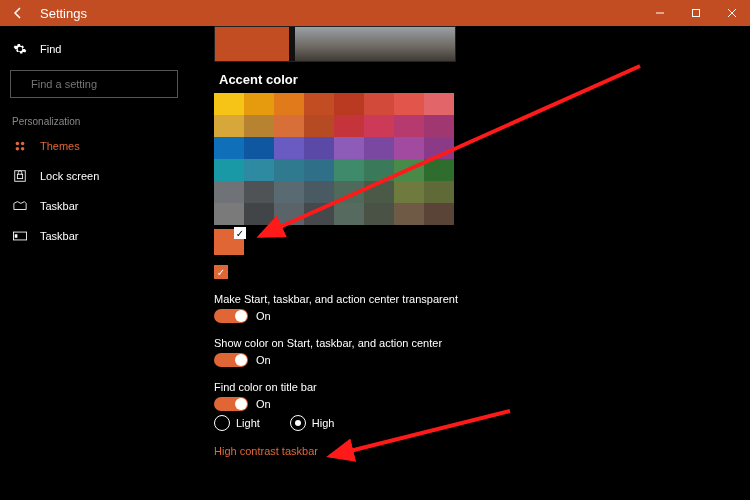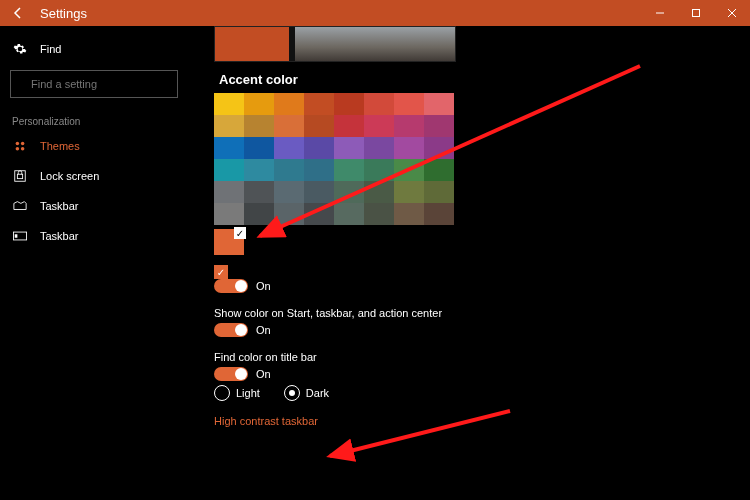--- a/index.html
+++ b/index.html
@@ -24,21 +24,21 @@
   .swatches{display:grid;grid-template-columns:repeat(8,30px);grid-auto-rows:22px;gap:0;width:240px}
   .sw{width:30px;height:22px}
   .current-sw{margin-top:4px;width:30px;height:26px;background:#e06636;position:relative}
   .current-sw .chk{position:absolute;right:-2px;top:-2px;width:12px;height:12px;background:#fff;color:#000;font-size:10px;display:flex;align-items:center;justify-content:center}
   .cb-row{display:flex;align-items:center;gap:8px;margin-top:10px}
   .cb{width:14px;height:14px;background:#e06636;display:flex;align-items:center;justify-content:center;color:#fff;font-size:10px}
   .opt-label{font-size:11px;margin-top:14px;margin-bottom:4px}
   .toggle{display:flex;align-items:center;gap:8px}
   .tg{width:34px;height:14px;border-radius:8px;background:#e06636;position:relative}
   .tg .knob{position:absolute;right:1px;top:1px;width:12px;height:12px;border-radius:50%;background:#fff}
-  .radios{display:flex;gap:24px;align-items:flex-end;margin-top:4px}
+  .radios{display:flex;gap:30px;align-items:flex-end;margin-top:4px}
   .radio{display:flex;align-items:center;gap:6px}
   .rcircle{width:14px;height:14px;border:1px solid #fff;border-radius:50%;display:flex;align-items:center;justify-content:center}
   .rcircle .dot{width:6px;height:6px;border-radius:50%;background:#fff}
   .link{color:#e06636;font-size:11px;margin-top:14px;display:inline-block}
   svg.arrow{position:absolute;pointer-events:none}
 </style>
 </head>
 <body>
 
 <div class="titlebar">
@@ -184,20 +184,21 @@
         <div class="sw" style="background: rgb(90, 68, 56);"></div>
       </div>
     <div class="current-sw" style="background: rgb(224, 102, 54);">
       <div class="chk">✓</div>
     </div>
 
     <div class="cb-row">
       <div class="cb">✓</div>
     </div>
 
+    <div class="opt-label">Make Start, taskbar, and action center transparent</div>
     <div class="toggle">
         <div class="tg">
           <div class="knob"></div>
         </div>
         <span>On</span>
       </div>
 
     <div class="opt-label">Show color on Start, taskbar, and action center</div>
     <div class="toggle">
         <div class="tg">
@@ -216,21 +217,21 @@
 
     <div class="radios">
       <div class="radio">
         <div class="rcircle"></div>
         <span>Light</span>
       </div>
       <div class="radio">
         <div class="rcircle">
             <div class="dot"></div>
           </div>
-        <span>Dark</span>
+        <span>High</span>
       </div>
     </div>
 
     <span class="link">High contrast taskbar</span>
 
     
     <svg class="arrow" style="left:50px;top:30px" width="400" height="200">
       <defs>
           <marker id="ah1" markerWidth="8" markerHeight="8" refX="6" refY="3" orient="auto">
             <path d="M0,0 L7,3 L0,6 Z" fill="#ff1a1a"></path>

